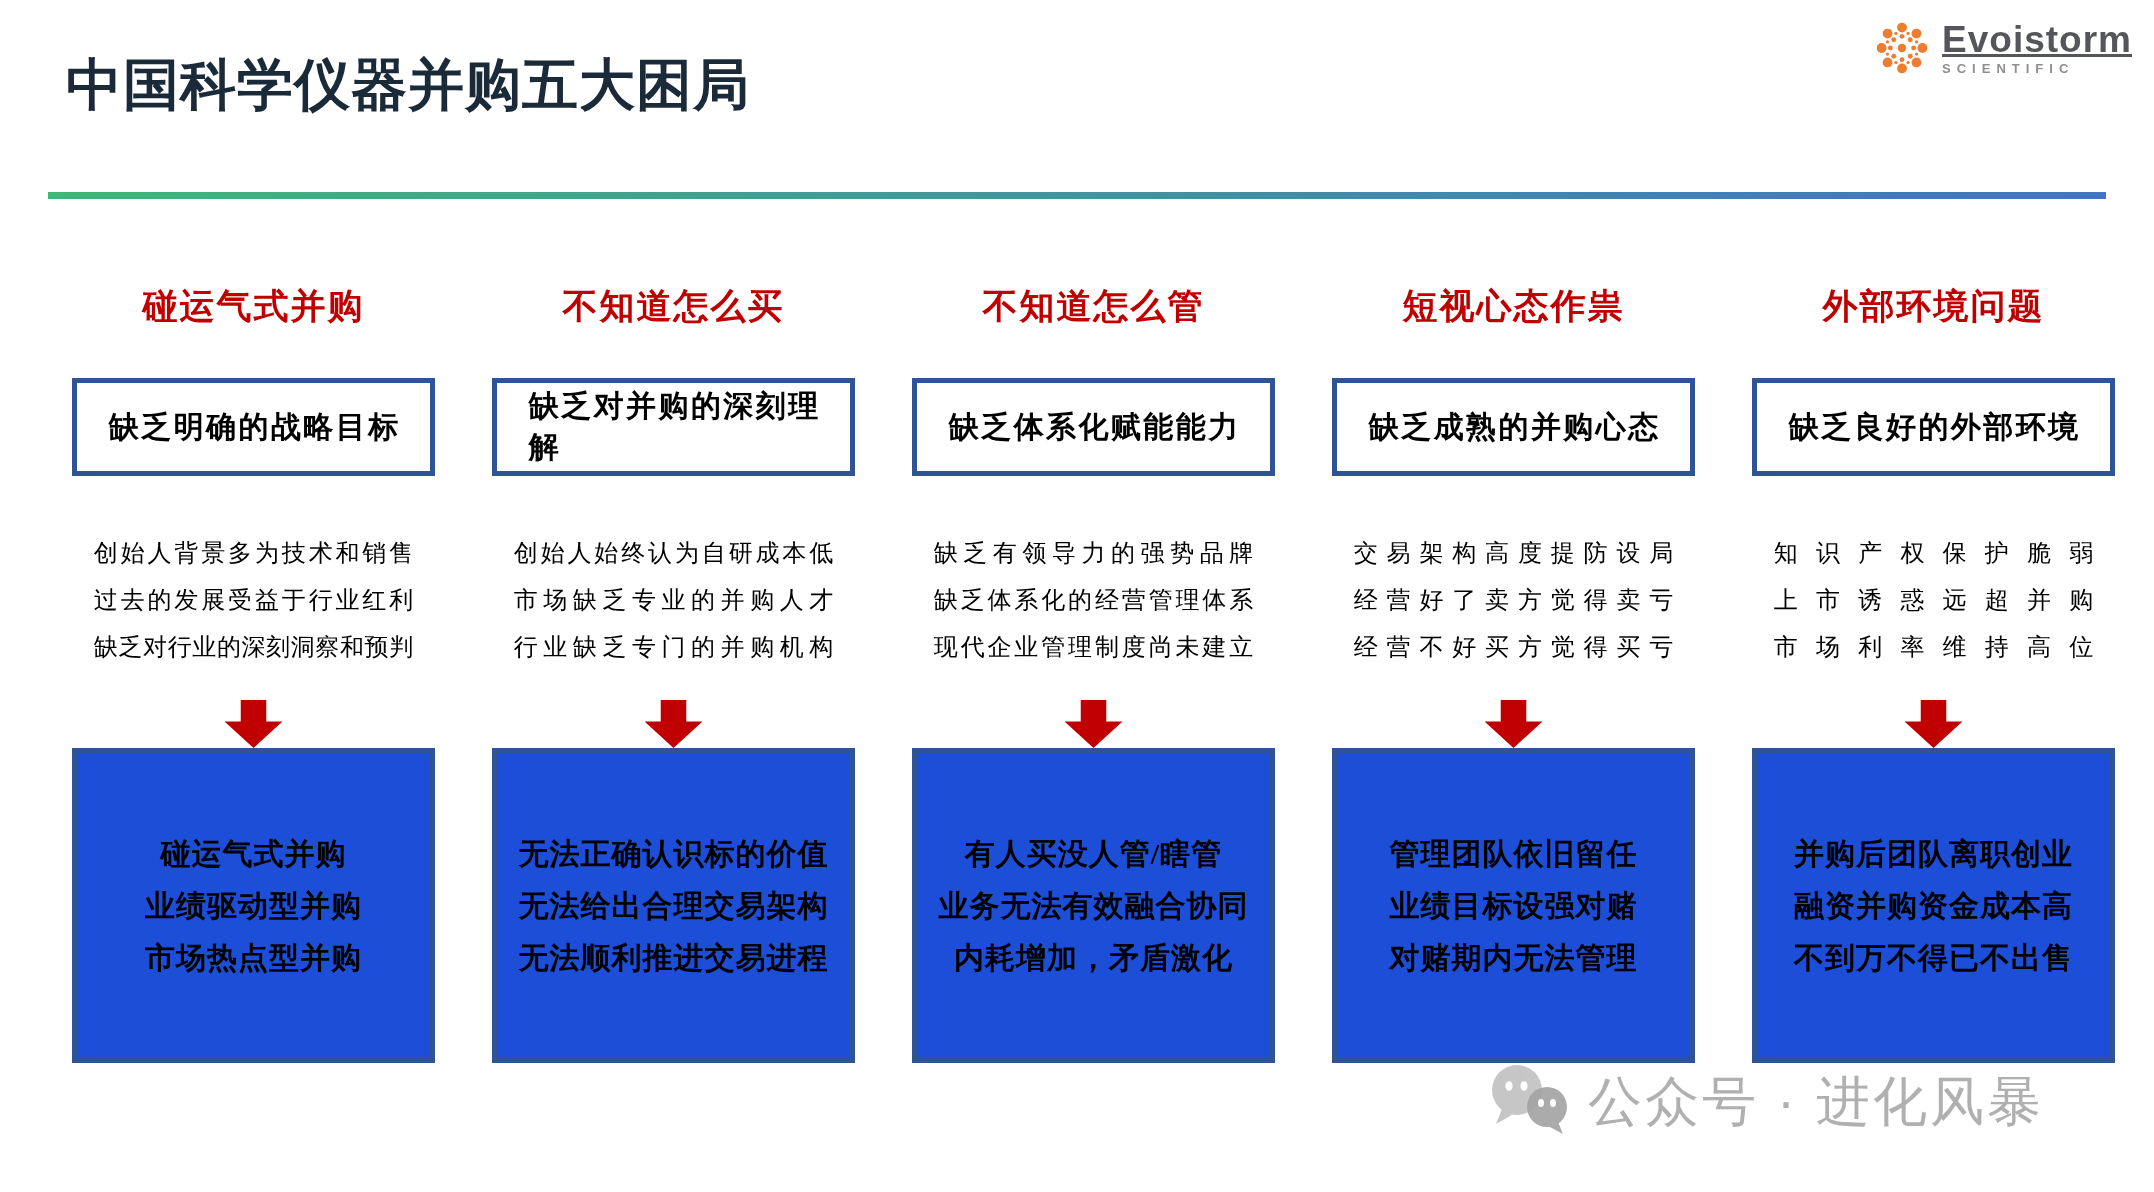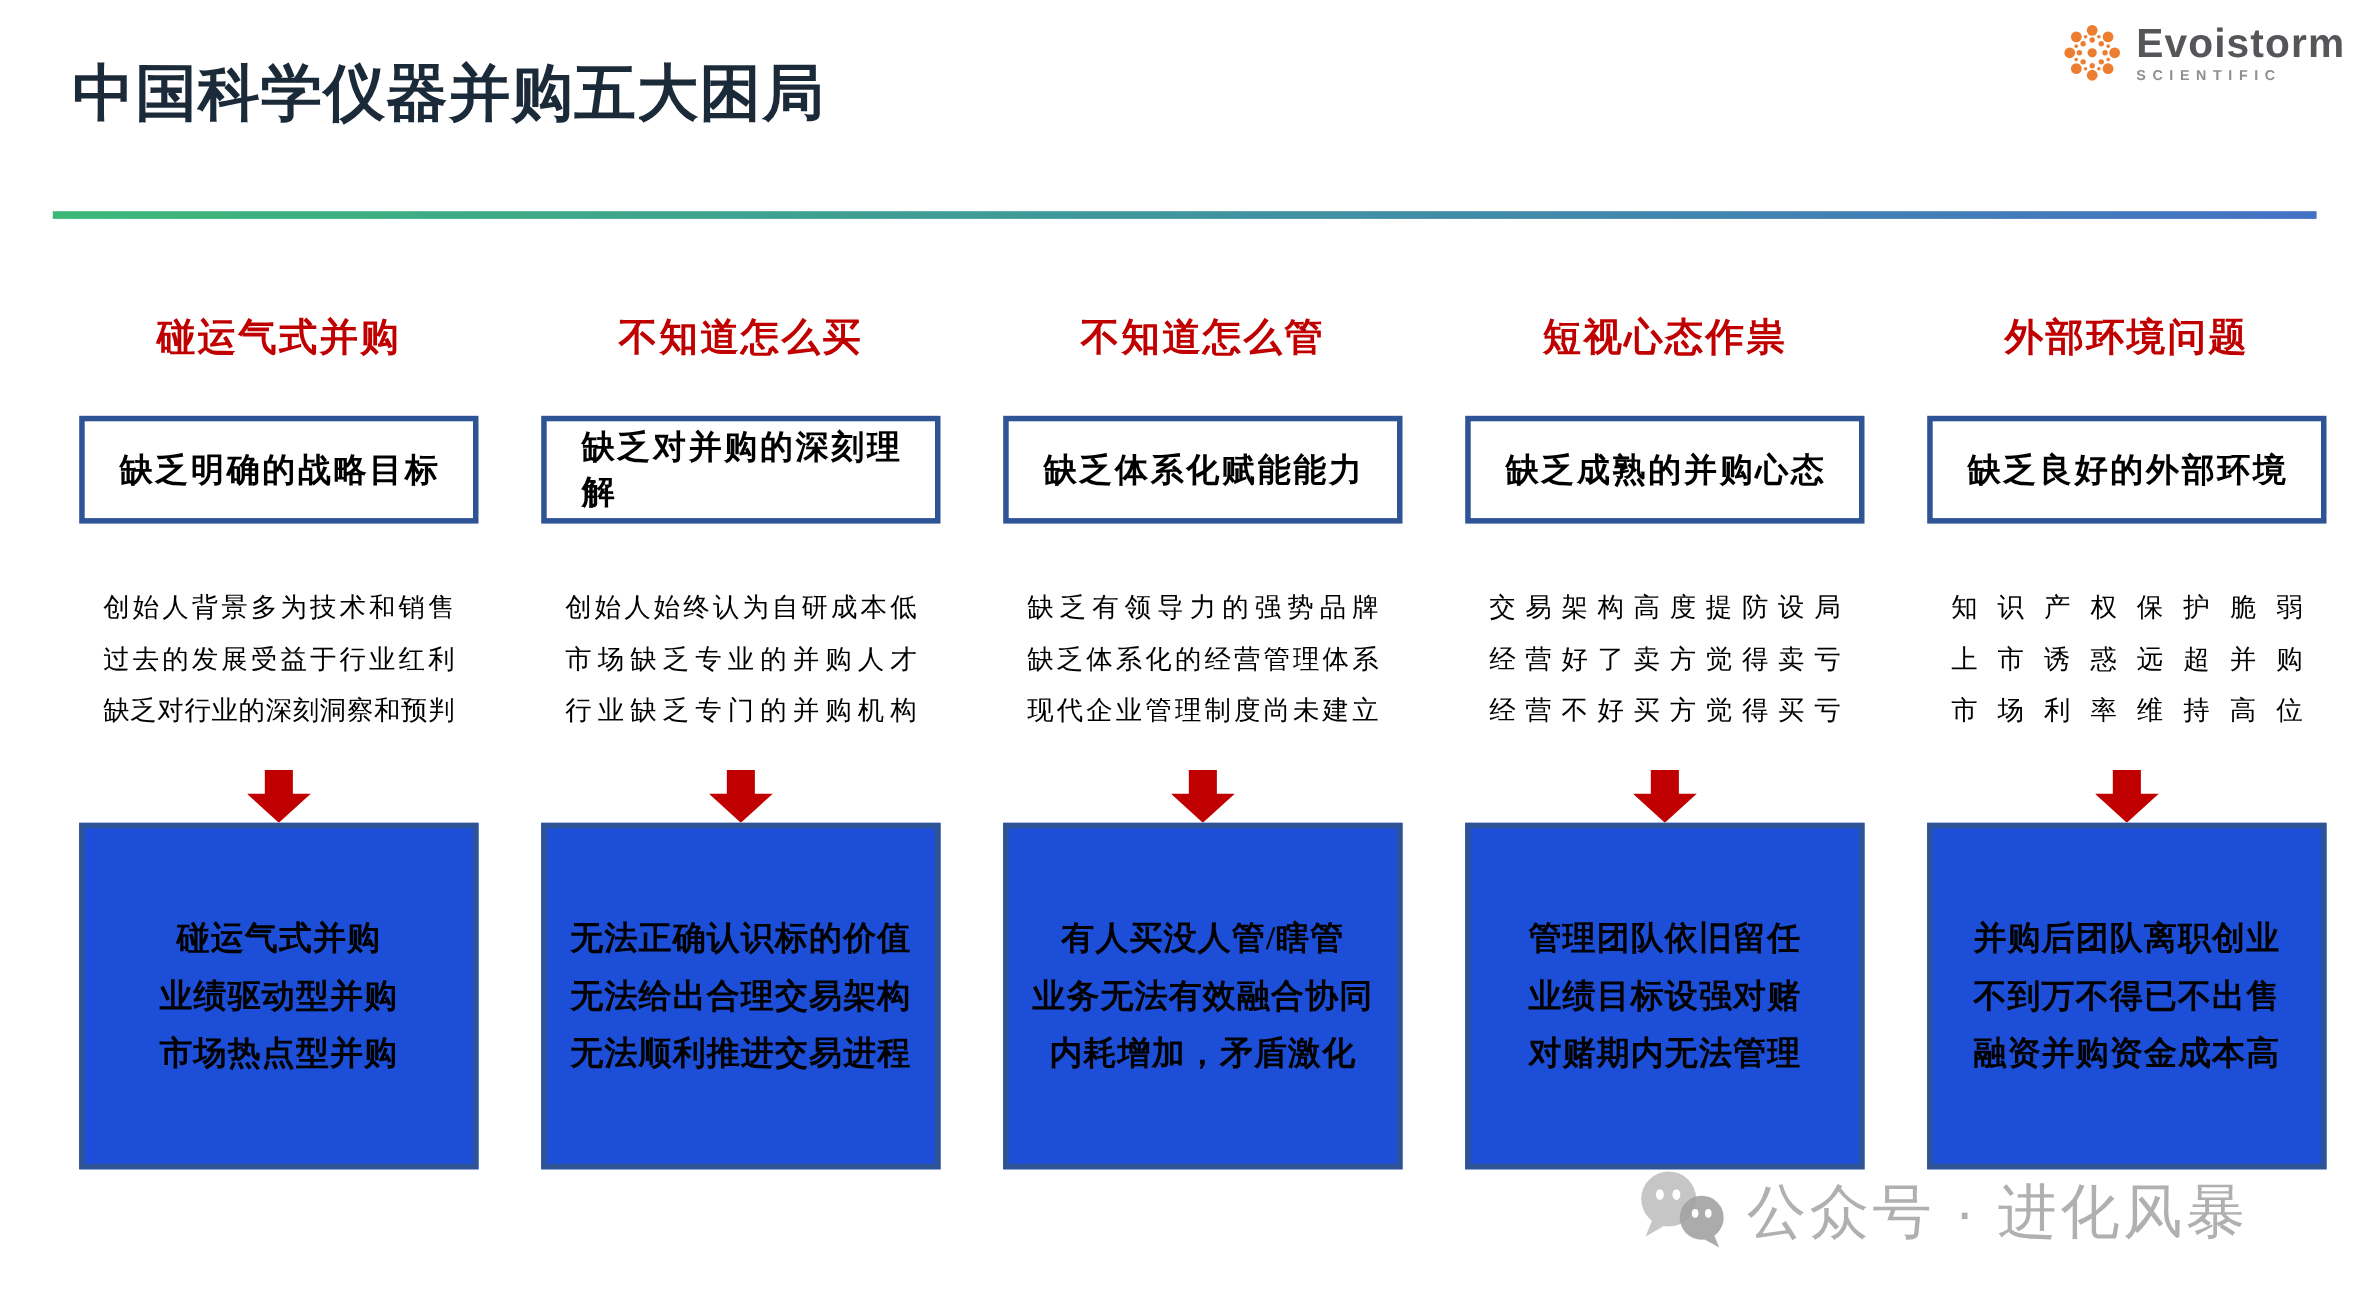--- a/index.html
+++ b/index.html
@@ -34,20 +34,21 @@
     gap: 12px;
     font-family: "Liberation Sans", "DejaVu Sans", sans-serif;
   }
   .logo-icon svg { display: block; }
   .logo-name {
     font-size: 37px;
     font-weight: 700;
     color: var(--logo-gray, #54565a);
     letter-spacing: 1px;
     line-height: 1.0;
+    text-decoration: underline;
   }
   .logo-subtitle {
     font-size: 13px;
     font-weight: 700;
     color: var(--logo-subgray, #8d8f92);
     letter-spacing: 6px;
     margin-top: 3px;
   }
 
   
@@ -284,22 +285,22 @@
       <div class="problem-label">缺乏良好的外部环境</div>
     </div>
     <div class="causes-list">
       <div class="cause-line">知识产权保护脆弱</div>
       <div class="cause-line">上市诱惑远超并购</div>
       <div class="cause-line">市场利率维持高位</div>
     </div>
     <div class="down-arrow-icon"></div>
     <div class="consequence-box">
       <div class="consequence-line">并购后团队离职创业</div>
+      <div class="consequence-line">融资并购资金成本高</div>
       <div class="consequence-line">不到万不得已不出售</div>
-      <div class="consequence-line">融资并购资金成本高</div>
     </div>
   </div>
 </div>
 
   <div class="watermark">
     <span>
       <svg width="84" height="76" viewBox="0 0 84 76">
         <g fill="#bdbdbd" opacity="0.85">
           <circle cx="27" cy="28" r="25"></circle>
           <path d="M12 47 L6 62 L22 53 Z"></path>

